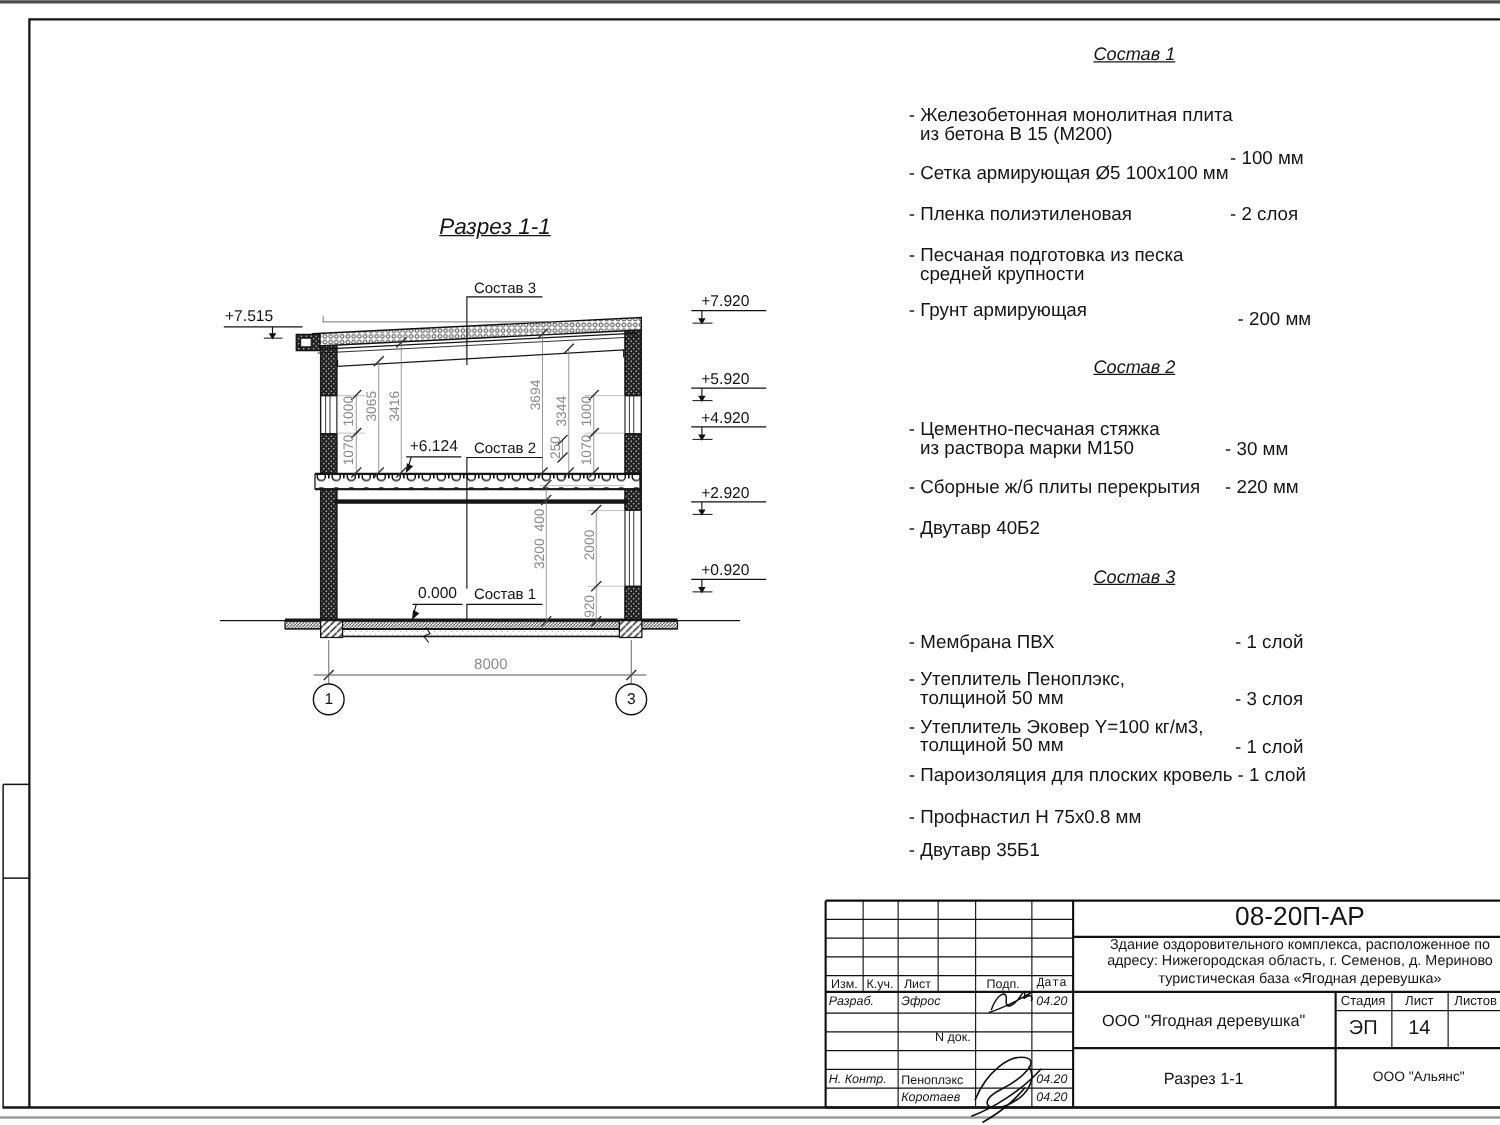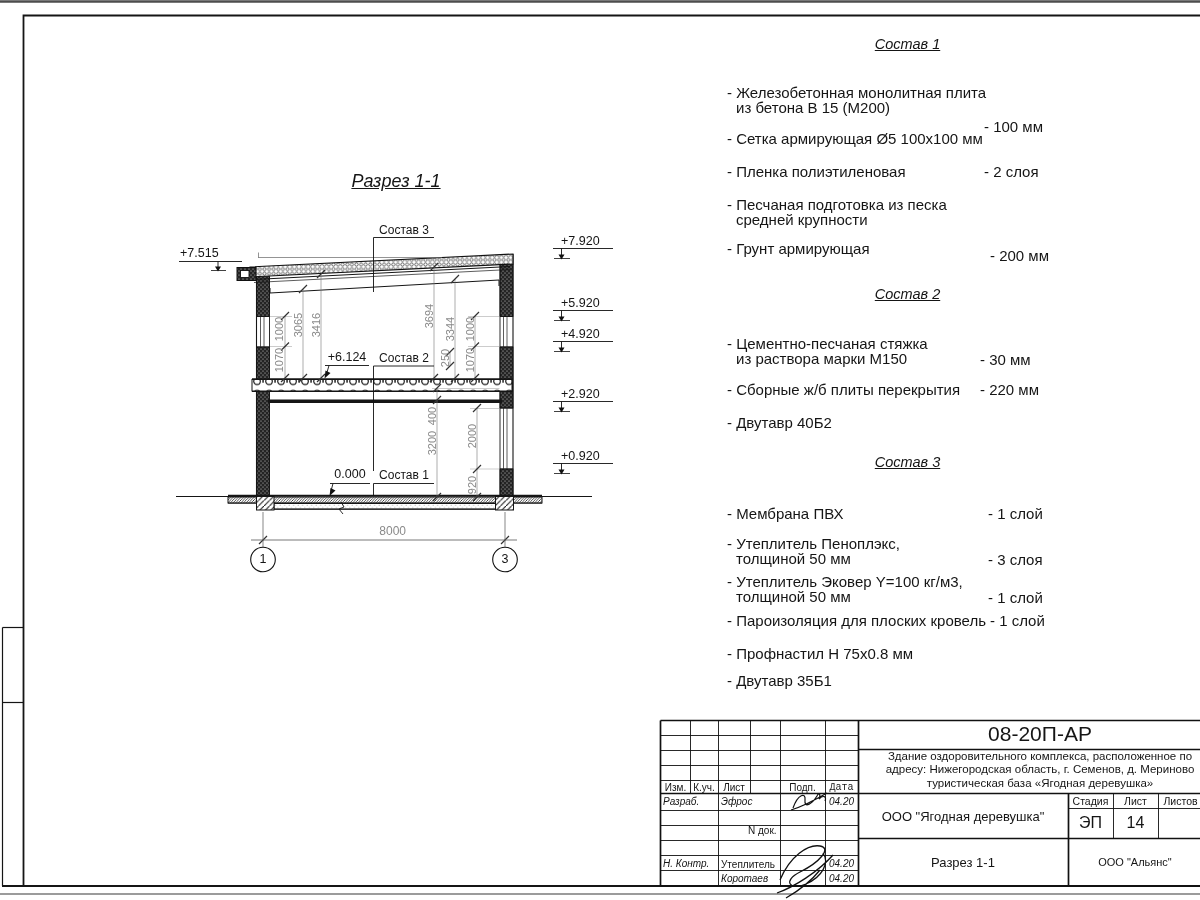--- a/index.html
+++ b/index.html
@@ -298,21 +298,21 @@
 <div class="abs tb" style="left:718px;top:782px;width:32px;text-align:center;">Лист</div>
 <div class="abs tb" style="left:748px;top:782px;width:34px;text-align:left;margin-top:43px;">N док.</div>
 <div class="abs tb" style="left:780px;top:782px;width:45px;text-align:center;">Подп.</div>
 <div class="abs tb" style="left:825px;top:782px;width:33px;text-align:center;font-family:Liberation Mono, monospace;">Дата</div>
 
 <div class="abs tb-c" style="left:663px;top:796px;">Разраб.</div>
 <div class="abs tb-c" style="left:721px;top:796px;">Эфрос</div>
 <div class="abs tb-c" style="left:825px;top:796px;width:33px;text-align:center;">04.20</div>
 
 <div class="abs tb-c" style="left:663px;top:858px;">Н. Контр.</div>
-<div class="abs tb" style="left:721px;top:859px;">Утеплитель</div>
+<div class="abs tb" style="left:721px;top:859px;">Пеноплэкс</div>
 <div class="abs tb-c" style="left:825px;top:858px;width:33px;text-align:center;">04.20</div>
 
 <div class="abs tb-c" style="left:663px;top:873px;margin-top:32px;">ГИП</div>
 <div class="abs tb-c" style="left:721px;top:873px;">Коротаев</div>
 <div class="abs tb-c" style="left:825px;top:873px;width:33px;text-align:center;">04.20</div>
 
 <div class="abs tb-org" style="left:858px;top:809px;">ООО "Ягодная деревушка"</div>
 <div class="abs tb-h" style="left:1068px;top:795px;">Стадия</div>
 <div class="abs tb-h" style="left:1113px;top:795px;">Лист</div>
 <div class="abs tb-h" style="left:1158px;top:795px;">Листов</div>

